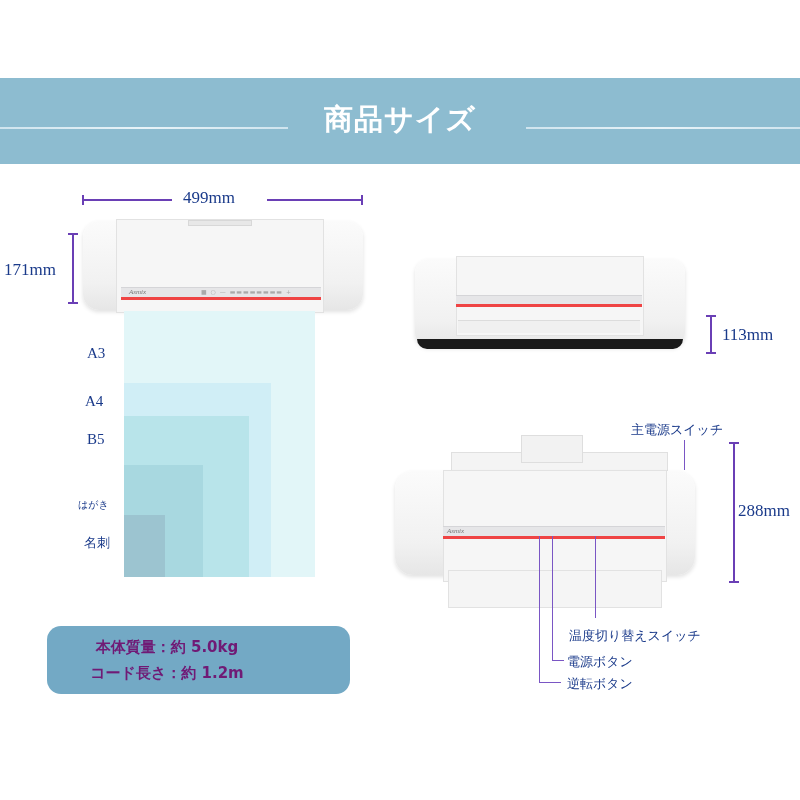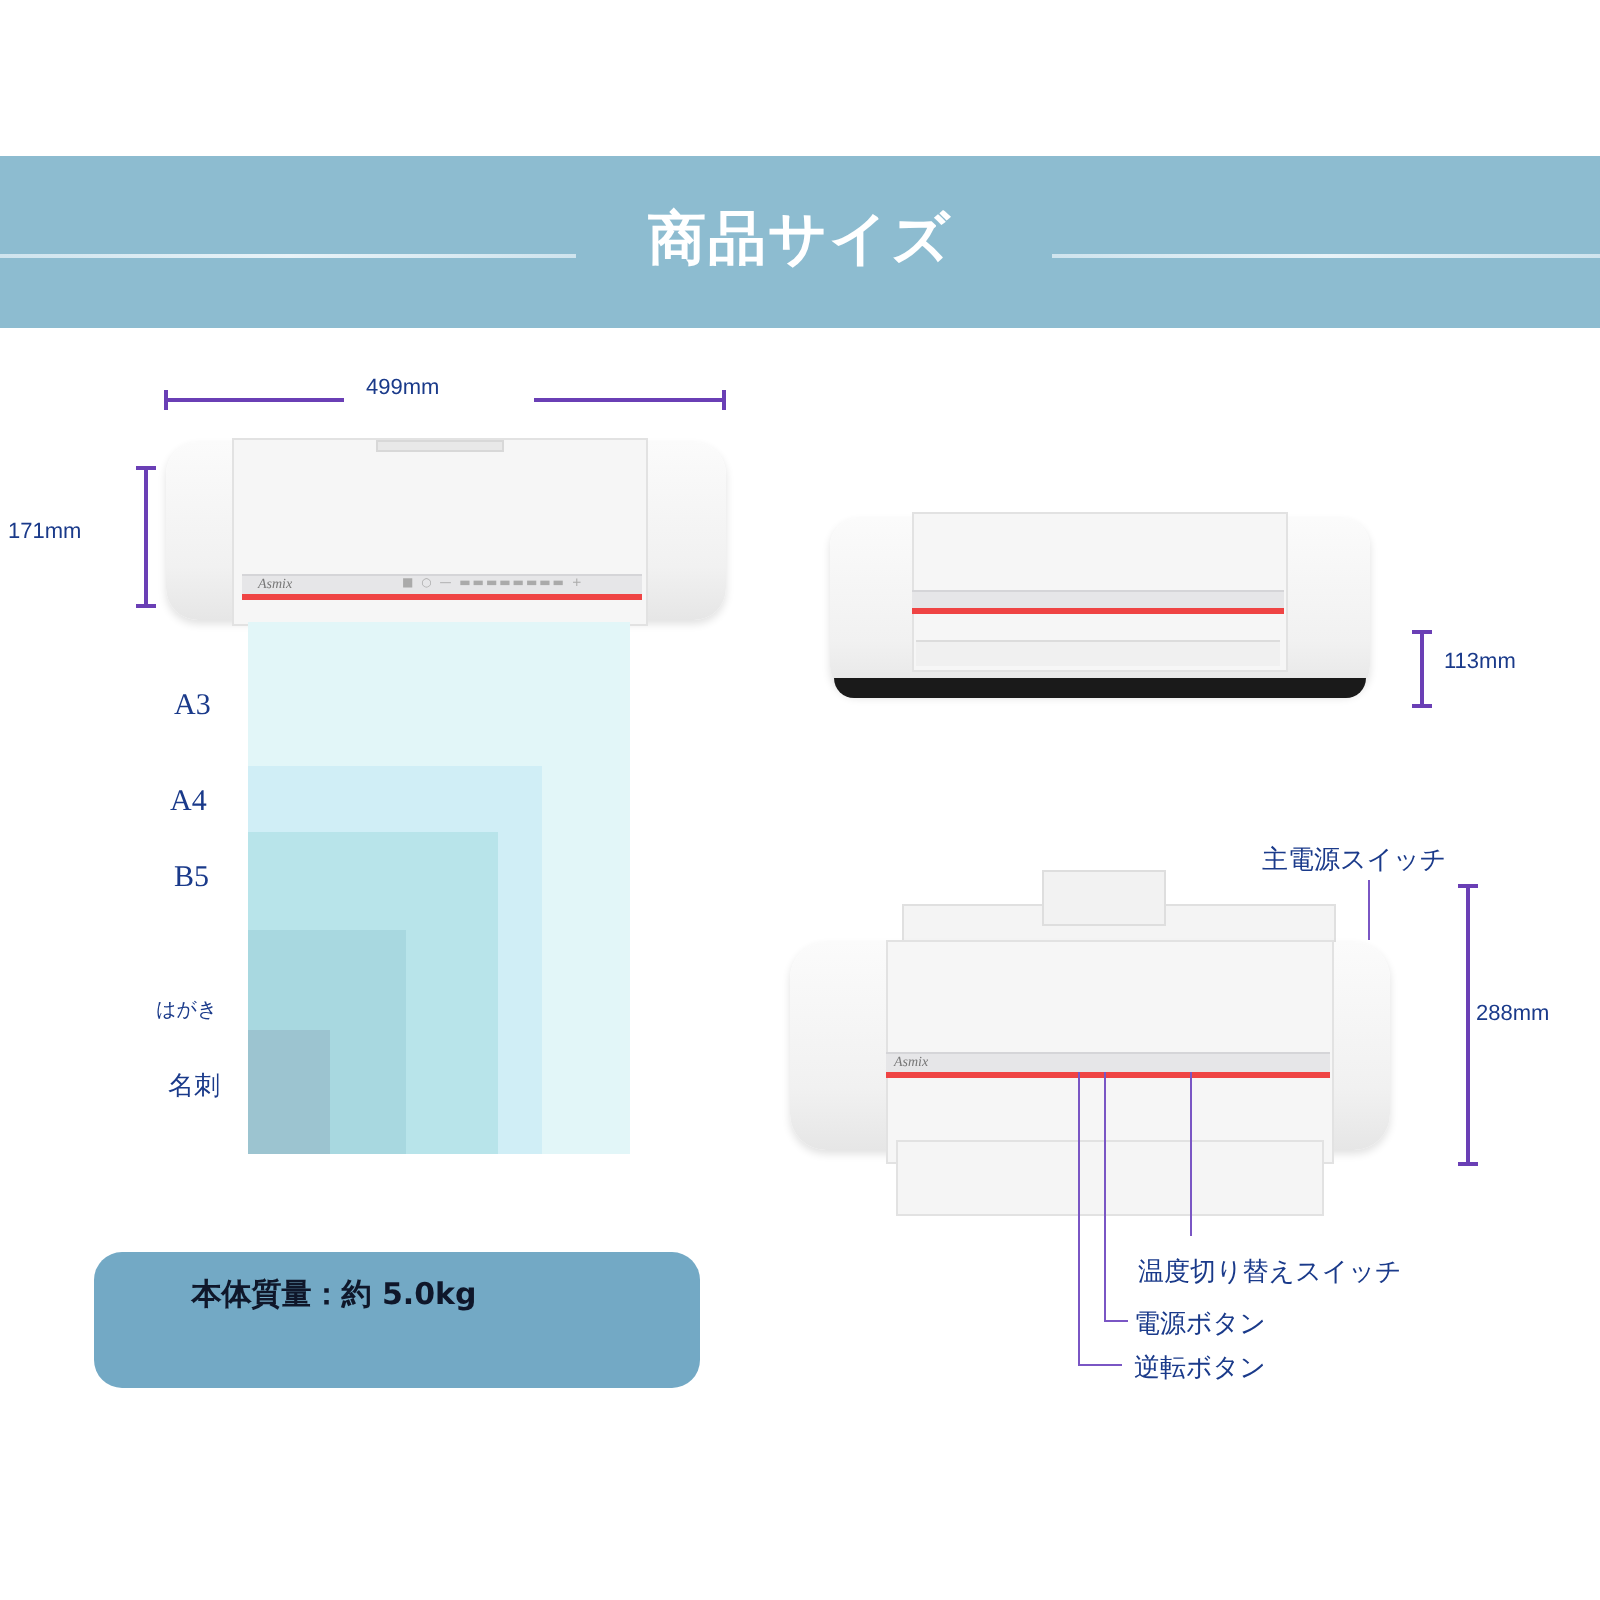--- a/index.html
+++ b/index.html
@@ -11,39 +11,39 @@
   .banner { left:0; top:78px; width:800px; height:86px; background:#8dbcd0; }
   .banner .line { position:absolute; top:49px; height:2px; background:linear-gradient(90deg,#cfe4ee,#e8f3f8,#cfe4ee); }
   .banner .title { position:absolute; top:22px; left:0; width:800px; text-align:center; color:#ffffff;
                    font-size:29px; font-weight:bold; letter-spacing:1px; }
 
   
   .dim { background:#6a3fb5; }
   .dim-h { height:2px; }
   .dim-v { width:2px; }
   .cap { background:#6a3fb5; }
-  .dimtext { color:#1a3a8a; font-size:11px; font-family:Liberation Sans, sans-serif; }
+  .dimtext { color:#1a3a8a; font-size:17px; font-family:Liberation Serif, serif; }
   .labeltext { color:#1a3a8a; font-size:15px;font-family:Liberation Serif, serif; }
   .callout { color:#1a3a8a; font-size:13px; }
   .cline { background:#7a56c4; }
 
   
   .device-body { background:linear-gradient(180deg,#fbfbfb 0%,#f1f1f1 70%,#e6e6e6 100%);
                  border-radius:16px; box-shadow:0 2px 4px rgba(0,0,0,0.12); }
   .device-panel { background:#f6f6f6; border:1px solid #e2e2e2; }
   .control-strip { background:#e6e6e8; border-top:1px solid #d5d5d8; border-bottom:3px solid #ef4444; }
   .brand { font-style:italic; font-size:7px; color:#777; font-family:"Liberation Serif",serif; }
   .dots { letter-spacing:1px; font-size:6px; color:#aaa; }
 
   
   .paper { position:absolute; }
 
   
   .spec-box { left:47px; top:626px; width:303px; height:68px; background:#73a9c5; border-radius:14px; }
-  .spec-line { position:absolute; left:0; width:240px; text-align:center; color:#0f172a; font-size:15px; font-weight:bold; }
+  .spec-line { position:absolute; left:0; width:240px; text-align:center; color:#701a75; font-size:15px; font-weight:bold; }
 </style>
 </head>
 <body>
 
 <div class="abs banner">
   <div class="line" style="left:0; width:288px;"></div>
   <div class="title">商品サイズ</div>
   <div class="line" style="left:526px; width:274px;"></div>
 </div>
 
@@ -78,20 +78,21 @@
 
   <div class="abs labeltext" style="left:87px; top:345px;">A3</div>
   <div class="abs labeltext" style="left:85px; top:393px;">A4</div>
   <div class="abs labeltext" style="left:87px; top:431px;">B5</div>
   <div class="abs labeltext" style="left:78px; top:498px; font-size:10px;">はがき</div>
   <div class="abs labeltext" style="left:84px; top:534px; font-size:13px;">名刺</div>
 </div>
 
 <div class="abs spec-box">
   <div class="spec-line" style="top:12px;">本体質量：約 5.0kg</div>
+  <div class="spec-line" style="top:38px;">コード長さ：約 1.2m</div>
 </div>
 
 <div>
   <div class="abs device-body" style="left:415px; top:259px; width:270px; height:88px; border-radius:14px;"></div>
   <div class="abs" style="left:417px; top:339px; width:266px; height:10px; background:#1a1a1a; border-radius:0 0 12px 12px;"></div>
   <div class="abs device-panel" style="left:456px; top:256px; width:186px; height:78px;"></div>
   <div class="abs control-strip" style="left:456px; top:295px; width:186px; height:8px;"></div>
   <div class="abs" style="left:458px; top:320px; width:182px; height:12px; background:#f0f0f0; border-top:1px solid #dcdcdc;"></div>
 
   <div class="abs dim dim-v" style="left:710px; top:315px; height:38px;"></div>

